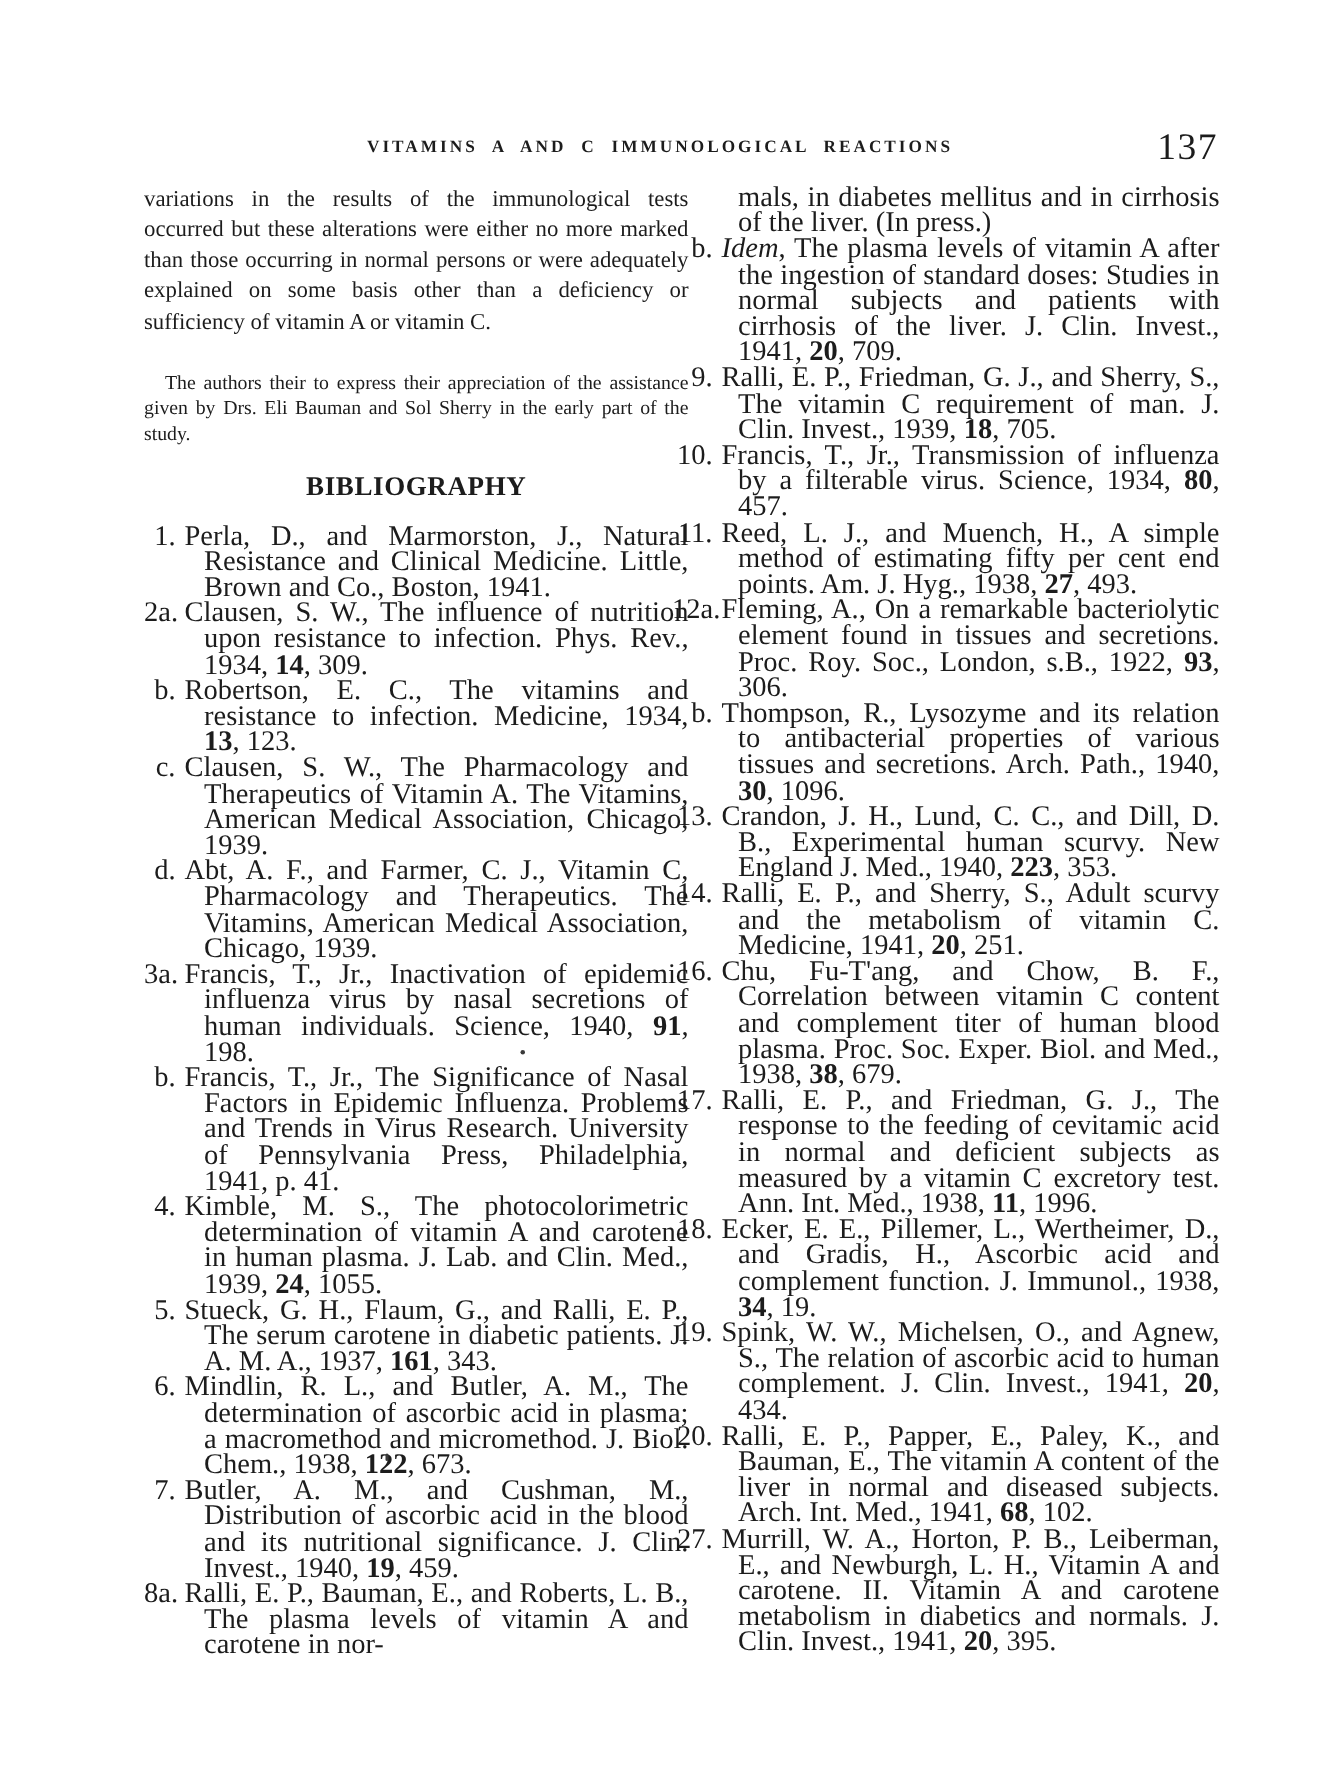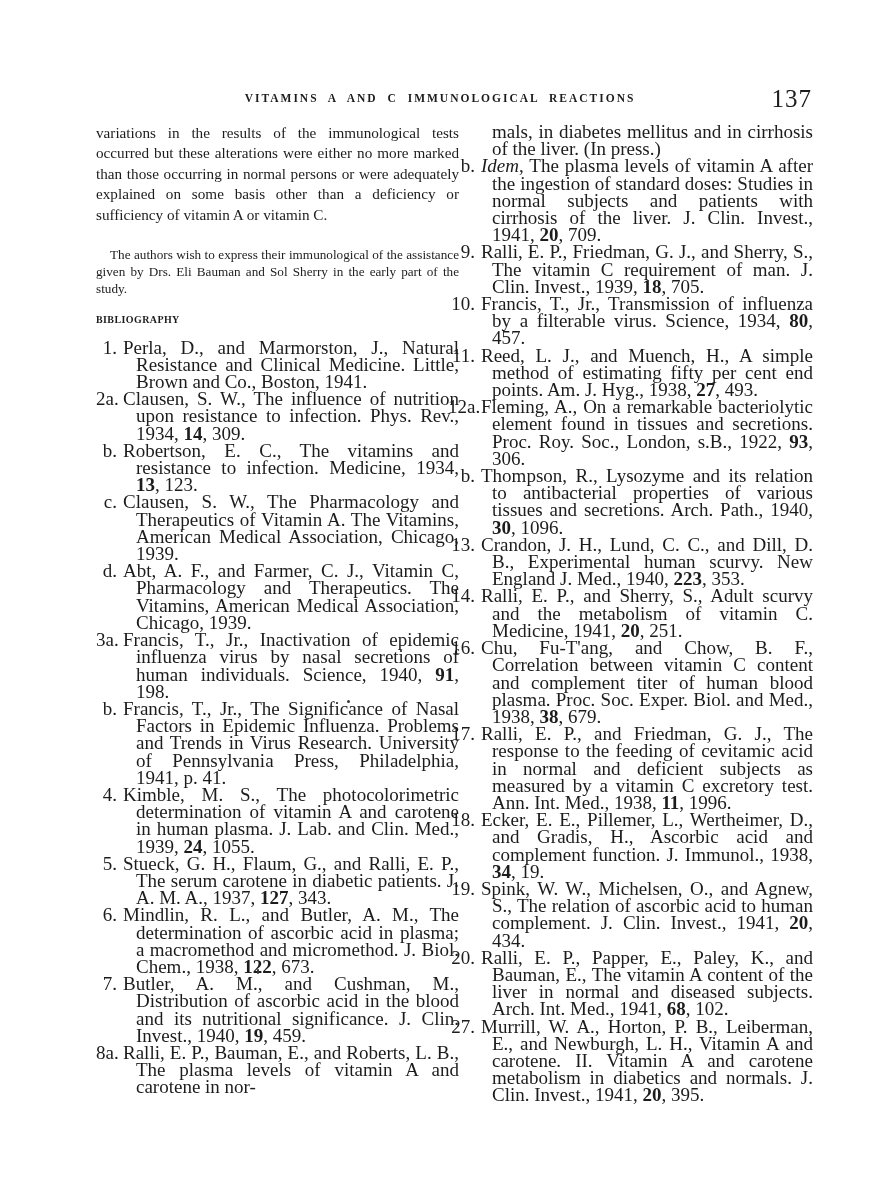--- a/index.html
+++ b/index.html
@@ -37,21 +37,22 @@
     font-size:15.2px;line-height:20.4px;
     text-align:justify;
   }
   .ack{
     margin:21px 0 0 0;
     font-size:13.2px;line-height:17.2px;
     text-align:justify;text-indent:14px;
   }
   .bib-head{
     margin:16px 0 14px 0;
-    font-size:10px;font-weight:700;letter-spacing:.4px;
+    font-size:18px;font-weight:700;letter-spacing:.4px;
+    text-align:center;
   }
   .bib-list{display:block;}
   .entry{
     margin:0;
     font-size:19px;line-height:17.2px;
     text-align:justify;
   }
   .col-left .entry{padding-left:40px;text-indent:-40px;}
   .col-right .entry{padding-left:44px;text-indent:-44px;}
   .entry .label{
@@ -73,41 +74,41 @@
 
 <div class="page">
 
   <div class="header">
     <div class="header-title">VITAMINS A AND C IMMUNOLOGICAL REACTIONS</div>
     <div class="page-number">137</div>
   </div>
 
   <div class="col col-left">
     <p class="body-para">variations in the results of the immunological tests occurred but these alterations were either no more marked than those occurring in normal persons or were adequately explained on some basis other than a deficiency or sufficiency of vitamin A or vitamin C.</p>
-    <p class="ack">The authors wish to express their immunological of the assistance given by Drs. Eli Bauman and Sol Sherry in the early part of the study.</p>
+    <p class="ack">The authors their to express their appreciation of the assistance given by Drs. Eli Bauman and Sol Sherry in the early part of the study.</p>
     <h2 class="bib-head">BIBLIOGRAPHY</h2>
     <div class="bib-list">
 
         <p class="entry"><span class="label">1.</span><span class="etext">Perla, D., and Marmorston, J., Natural Resistance and Clinical Medicine.  Little, Brown and Co., Boston, 1941.</span></p>
 
         <p class="entry"><span class="label">2a.</span><span class="etext">Clausen, S. W., The influence of nutrition upon resistance to infection.  Phys. Rev., 1934, <b>14</b>, 309.</span></p>
 
         <p class="entry"><span class="label">b.</span><span class="etext">Robertson, E. C., The vitamins and resistance to infection.  Medicine, 1934, <b>13</b>, 123.</span></p>
 
         <p class="entry"><span class="label">c.</span><span class="etext">Clausen, S. W., The Pharmacology and Therapeutics of Vitamin A.  The Vitamins, American Medical Association, Chicago, 1939.</span></p>
 
         <p class="entry"><span class="label">d.</span><span class="etext">Abt, A. F., and Farmer, C. J., Vitamin C, Pharmacology and Therapeutics.  The Vitamins, American Medical Association, Chicago, 1939.</span></p>
 
         <p class="entry"><span class="label">3a.</span><span class="etext">Francis, T., Jr., Inactivation of epidemic influenza virus by nasal secretions of human individuals.  Science, 1940, <b>91</b>, 198.</span></p>
 
         <p class="entry"><span class="label">b.</span><span class="etext">Francis, T., Jr., The Significance of Nasal Factors in Epidemic Influenza.  Problems and Trends in Virus Research.  University of Pennsylvania Press, Philadelphia, 1941, p. 41.</span></p>
 
         <p class="entry"><span class="label">4.</span><span class="etext">Kimble, M. S., The photocolorimetric determination of vitamin A and carotene in human plasma.  J. Lab. and Clin. Med., 1939, <b>24</b>, 1055.</span></p>
 
-        <p class="entry"><span class="label">5.</span><span class="etext">Stueck, G. H., Flaum, G., and Ralli, E. P., The serum carotene in diabetic patients.  J. A. M. A., 1937, <b>127</b>, 343.</span></p>
+        <p class="entry"><span class="label">5.</span><span class="etext">Stueck, G. H., Flaum, G., and Ralli, E. P., The serum carotene in diabetic patients.  J. A. M. A., 1937, <b>161</b>, 343.</span></p>
 
         <p class="entry"><span class="label">6.</span><span class="etext">Mindlin, R. L., and Butler, A. M., The determination of ascorbic acid in plasma; a macromethod and micromethod.  J. Biol. Chem., 1938, <b>122</b>, 673.</span></p>
 
         <p class="entry"><span class="label">7.</span><span class="etext">Butler, A. M., and Cushman, M., Distribution of ascorbic acid in the blood and its nutritional significance.  J. Clin. Invest., 1940, <b>19</b>, 459.</span></p>
 
         <p class="entry"><span class="label">8a.</span><span class="etext">Ralli, E. P., Bauman, E., and Roberts, L. B., The plasma levels of vitamin A and carotene in nor-</span></p>
       </div>
   </div>
 
   <div class="col col-right">

